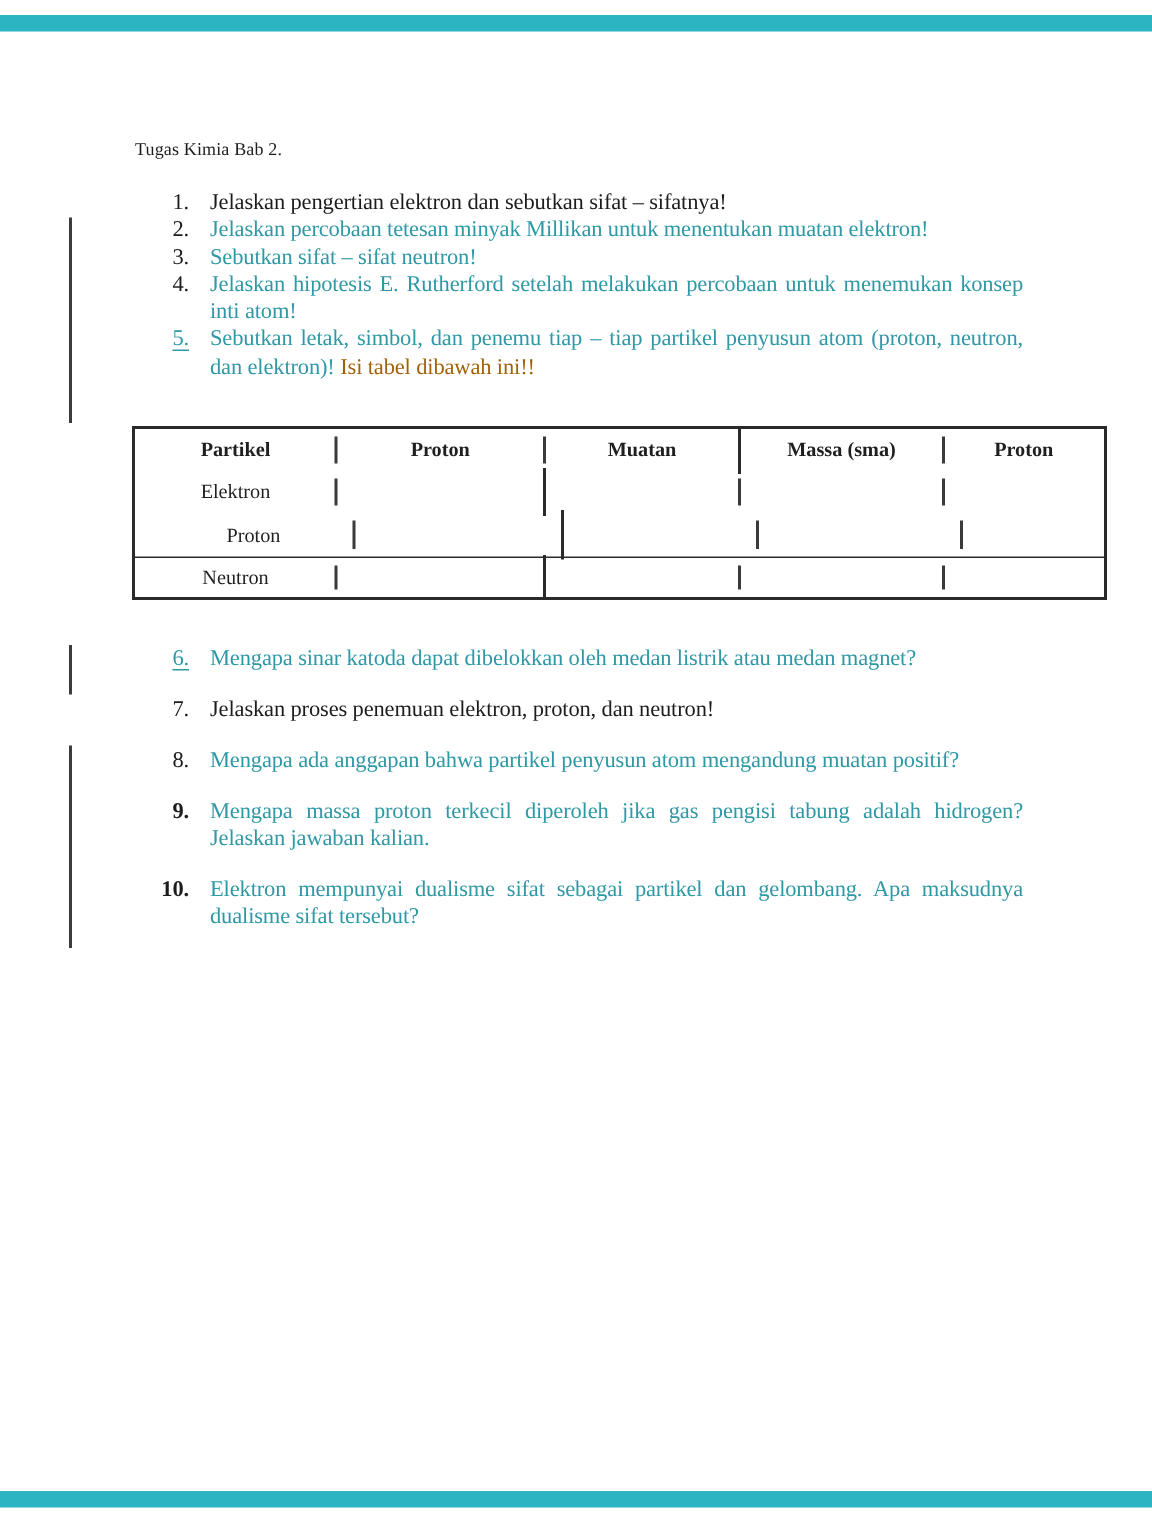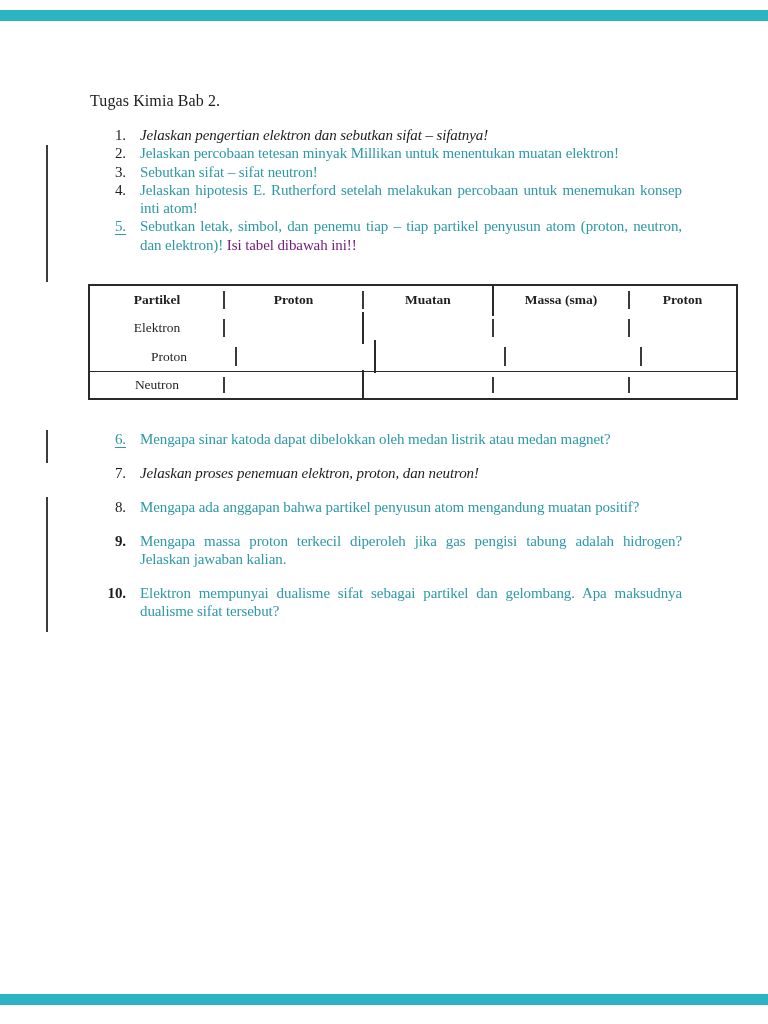--- a/index.html
+++ b/index.html
@@ -2,34 +2,34 @@
 <html style="--accent: #2db4c2; --link: #2e98a5;"><head>
 <meta charset="utf-8">
 <style>
   html,body{margin:0;padding:0;background:#ffffff;}
   .canvas{position:relative;width:768px;height:1024px;background:#fff;overflow:hidden;
           font-family:"Liberation Serif","DejaVu Serif",serif;color:#1c1c1c;}
   .accent-bar{position:absolute;left:0;width:768px;height:11px;background:var(--accent,#2db4c2);}
   .bar-top{top:10px;}
   .bar-bottom{top:994px;}
 
-  .doc-title{position:absolute;left:90px;top:92px;font-size:16px;letter-spacing:.1px;}
+  .doc-title{position:absolute;left:90px;top:92px;font-size:12px;letter-spacing:.1px;}
 
   .qlist{position:absolute;left:90px;width:592px;font-size:15px;line-height:18.3px;letter-spacing:-0.1px;}
   .list-1{top:126px;}
   .list-2{top:430px;}
   .q{position:relative;padding-left:50px;}
   .list-2 .q{margin-bottom:15.6px;}
   .q .num{position:absolute;left:8px;top:0;width:28px;text-align:right;}
   .q .num.bold{font-weight:bold;}
-  .qtext{color:#1c1c1c;font-style:italic;}
+  .qtext{color:#1c1c1c;}
   .lnk{color:var(--link,#2e98a5);text-decoration-thickness:1px;text-underline-offset:2.5px;cursor:pointer;}
   .num.num-link{color:var(--link,#2e98a5);text-decoration:underline;text-decoration-thickness:1px;text-underline-offset:2.5px;}
   .just{text-align:justify;}
-  .suffix{color:#701a75;text-decoration:none;}
+  .suffix{color:#a16207;text-decoration:none;}
 
   
   .rev-bar{position:absolute;left:46px;width:1.5px;background:#3c3c3c;}
   .rev-1{top:145px;height:137px;}
   .rev-2{top:430px;height:33px;}
   .rev-3{top:497px;height:135px;}
 
   
   .tbl{position:absolute;left:88px;top:284px;width:650px;border:2px solid #2a2a2a;box-sizing:border-box;}
   .tr{display:grid;grid-template-columns:134px 139px 130px 136px 107px;}

